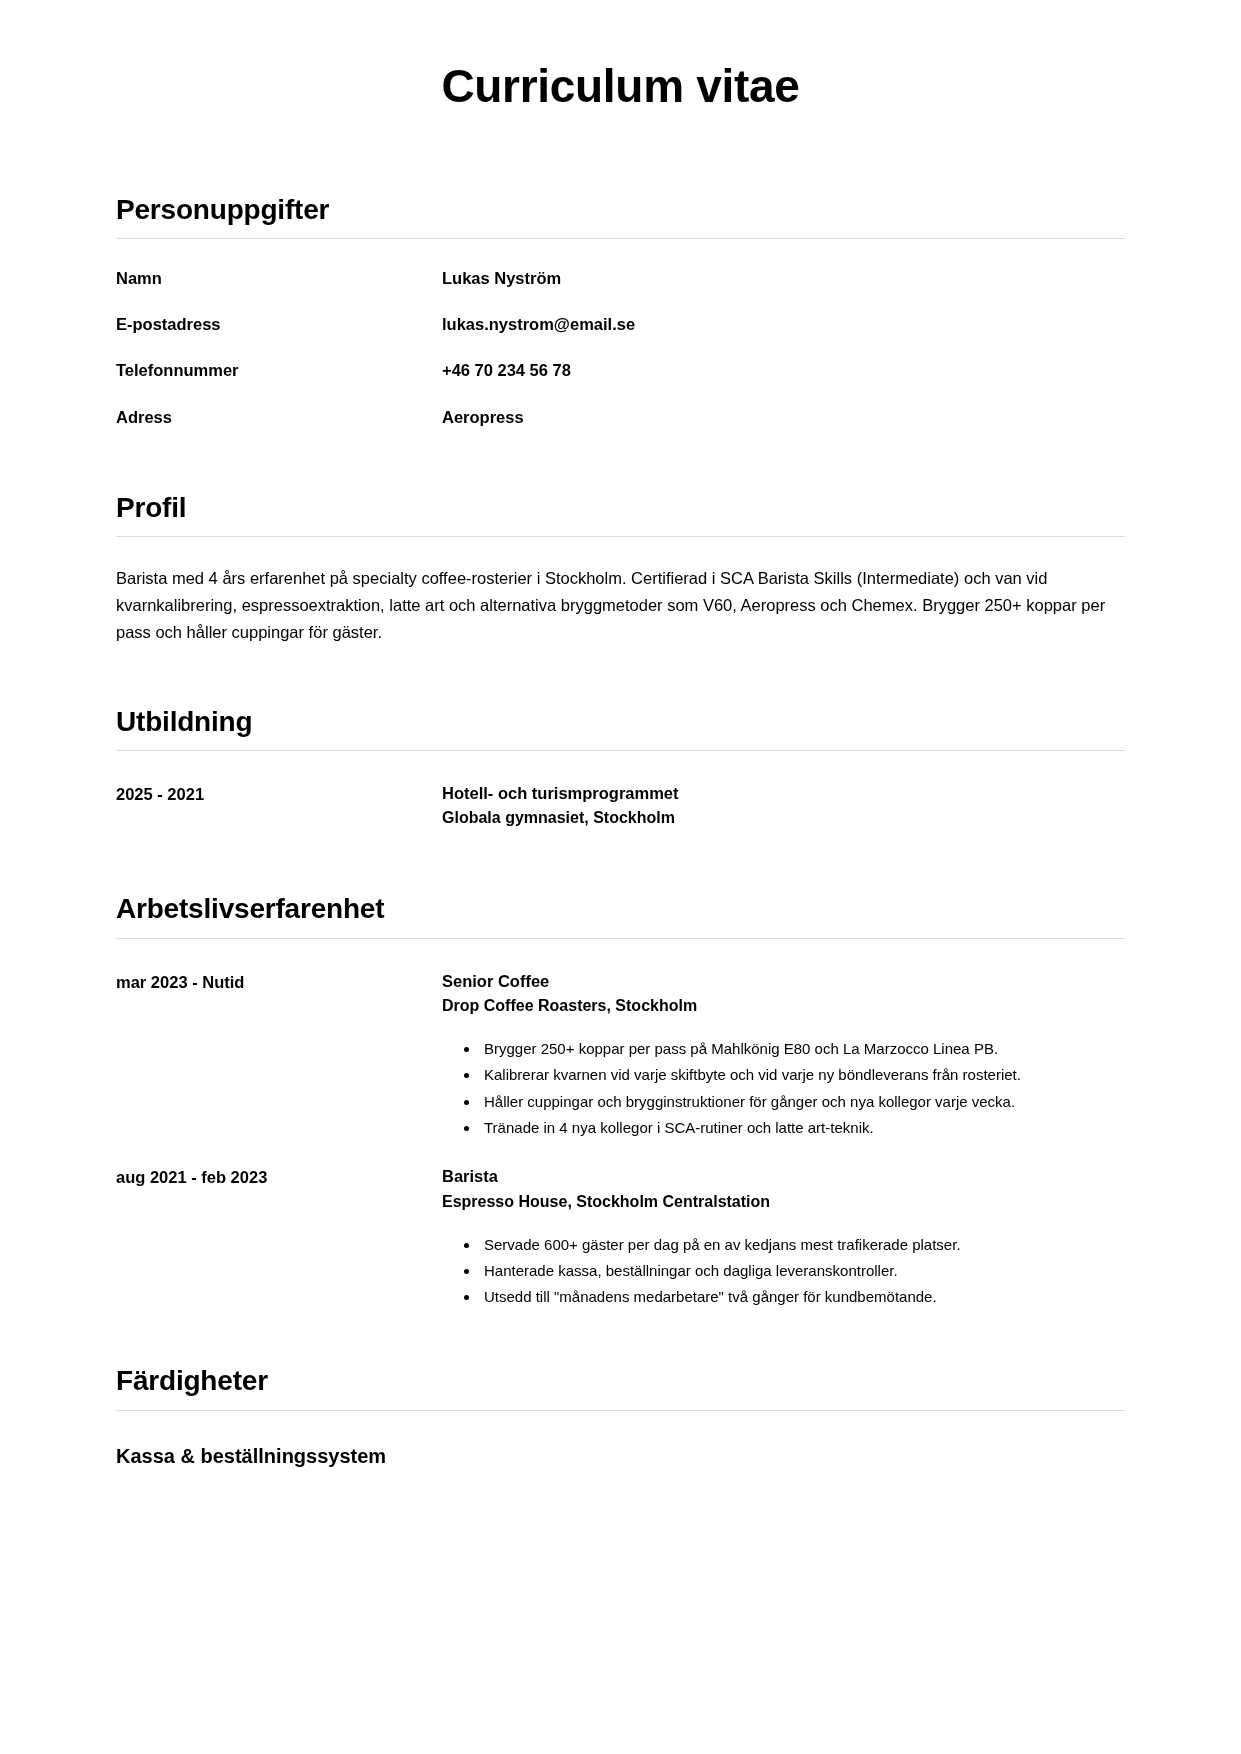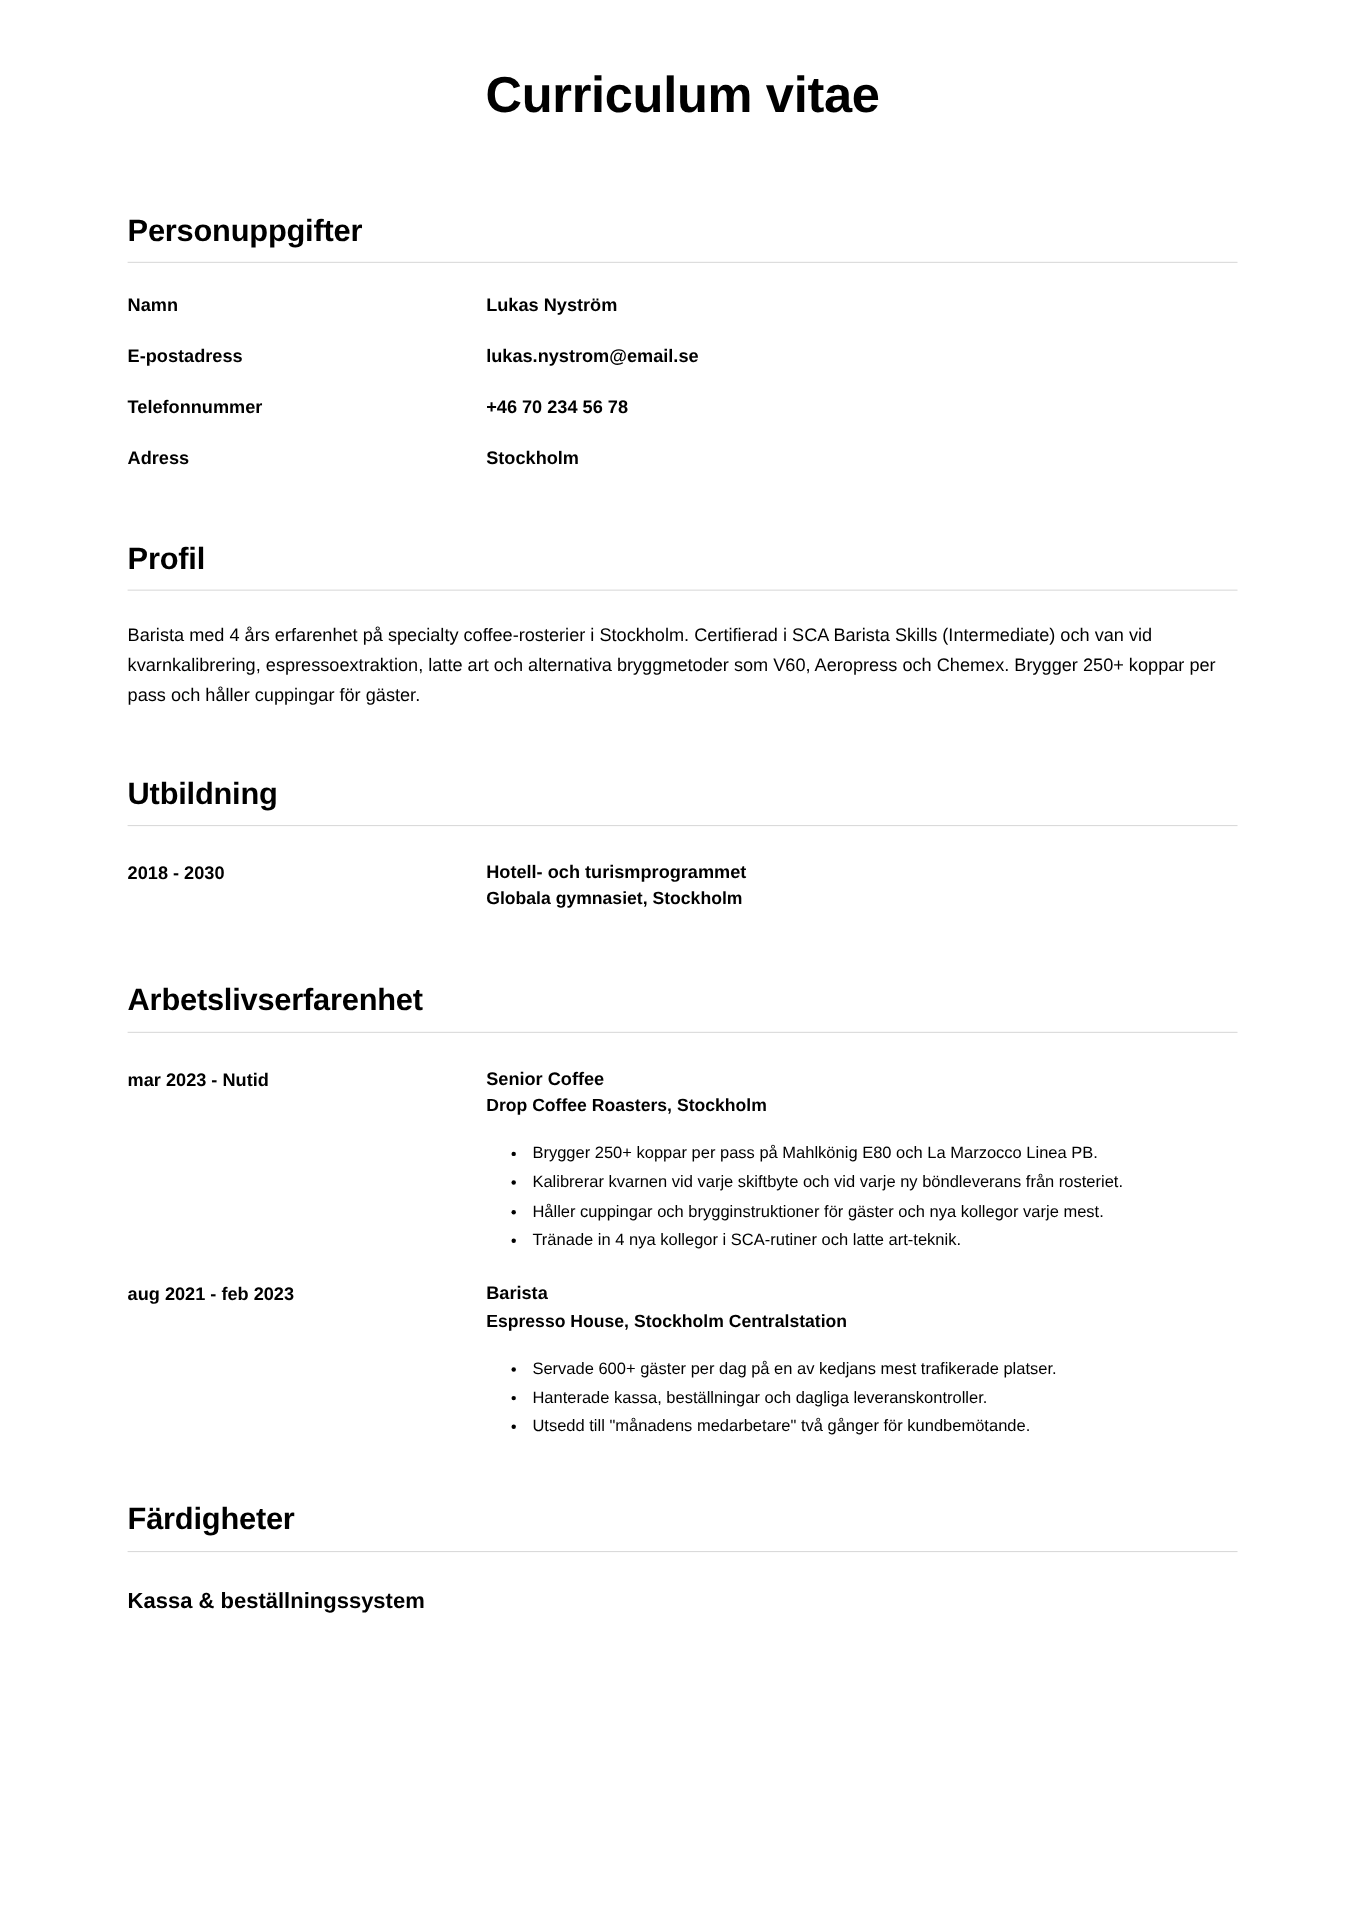--- a/index.html
+++ b/index.html
@@ -151,58 +151,58 @@
         <div class="detail-value">lukas.nystrom@email.se</div>
       </div>
 
       <div class="detail-row">
         <div class="detail-label">Telefonnummer</div>
         <div class="detail-value">+46 70 234 56 78</div>
       </div>
 
       <div class="detail-row">
         <div class="detail-label">Adress</div>
-        <div class="detail-value">Stockholm</div>
+        <div class="detail-value">Aeropress</div>
       </div>
 
     </div>
   </div>
 
   <div class="section" id="profile-section">
     <h2 class="section-heading">Profil</h2>
     <hr class="section-rule">
     <p class="profile-text">Barista med 4 års erfarenhet på specialty coffee-rosterier i Stockholm. Certifierad i SCA Barista Skills (Intermediate) och van vid kvarnkalibrering, espressoextraktion, latte art och alternativa bryggmetoder som V60, Aeropress och Chemex. Brygger 250+ koppar per pass och håller cuppingar för gäster.</p>
   </div>
 
   <div class="section" id="education-section">
     <h2 class="section-heading">Utbildning</h2>
     <hr class="section-rule">
 
     <div class="entry">
-      <div class="entry-period">2018 - 2030</div>
+      <div class="entry-period">2025 - 2021</div>
       <div class="entry-body">
         <div class="entry-title">Hotell- och turismprogrammet</div>
         <div class="entry-org">Globala gymnasiet, Stockholm</div>
       </div>
     </div>
   </div>
 
   <div class="section" id="experience-section">
     <h2 class="section-heading">Arbetslivserfarenhet</h2>
     <hr class="section-rule">
 
     <div class="entry exp-entry">
       <div class="entry-period">mar 2023 - Nutid</div>
       <div class="entry-body">
         <div class="entry-title">Senior Coffee</div>
         <div class="entry-org">Drop Coffee Roasters, Stockholm</div>
         <ul class="entry-bullets">
           <li>Brygger 250+ koppar per pass på Mahlkönig E80 och La Marzocco Linea PB.</li>
           <li>Kalibrerar kvarnen vid varje skiftbyte och vid varje ny böndleverans från rosteriet.</li>
-          <li>Håller cuppingar och brygginstruktioner för gäster och nya kollegor varje mest.</li>
+          <li>Håller cuppingar och brygginstruktioner för gånger och nya kollegor varje vecka.</li>
           <li>Tränade in 4 nya kollegor i SCA-rutiner och latte art-teknik.</li>
         </ul>
       </div>
     </div>
 
     <div class="entry exp-entry">
       <div class="entry-period">aug 2021 - feb 2023</div>
       <div class="entry-body">
         <div class="entry-title">Barista</div>
         <div class="entry-org">Espresso House, Stockholm Centralstation</div>

